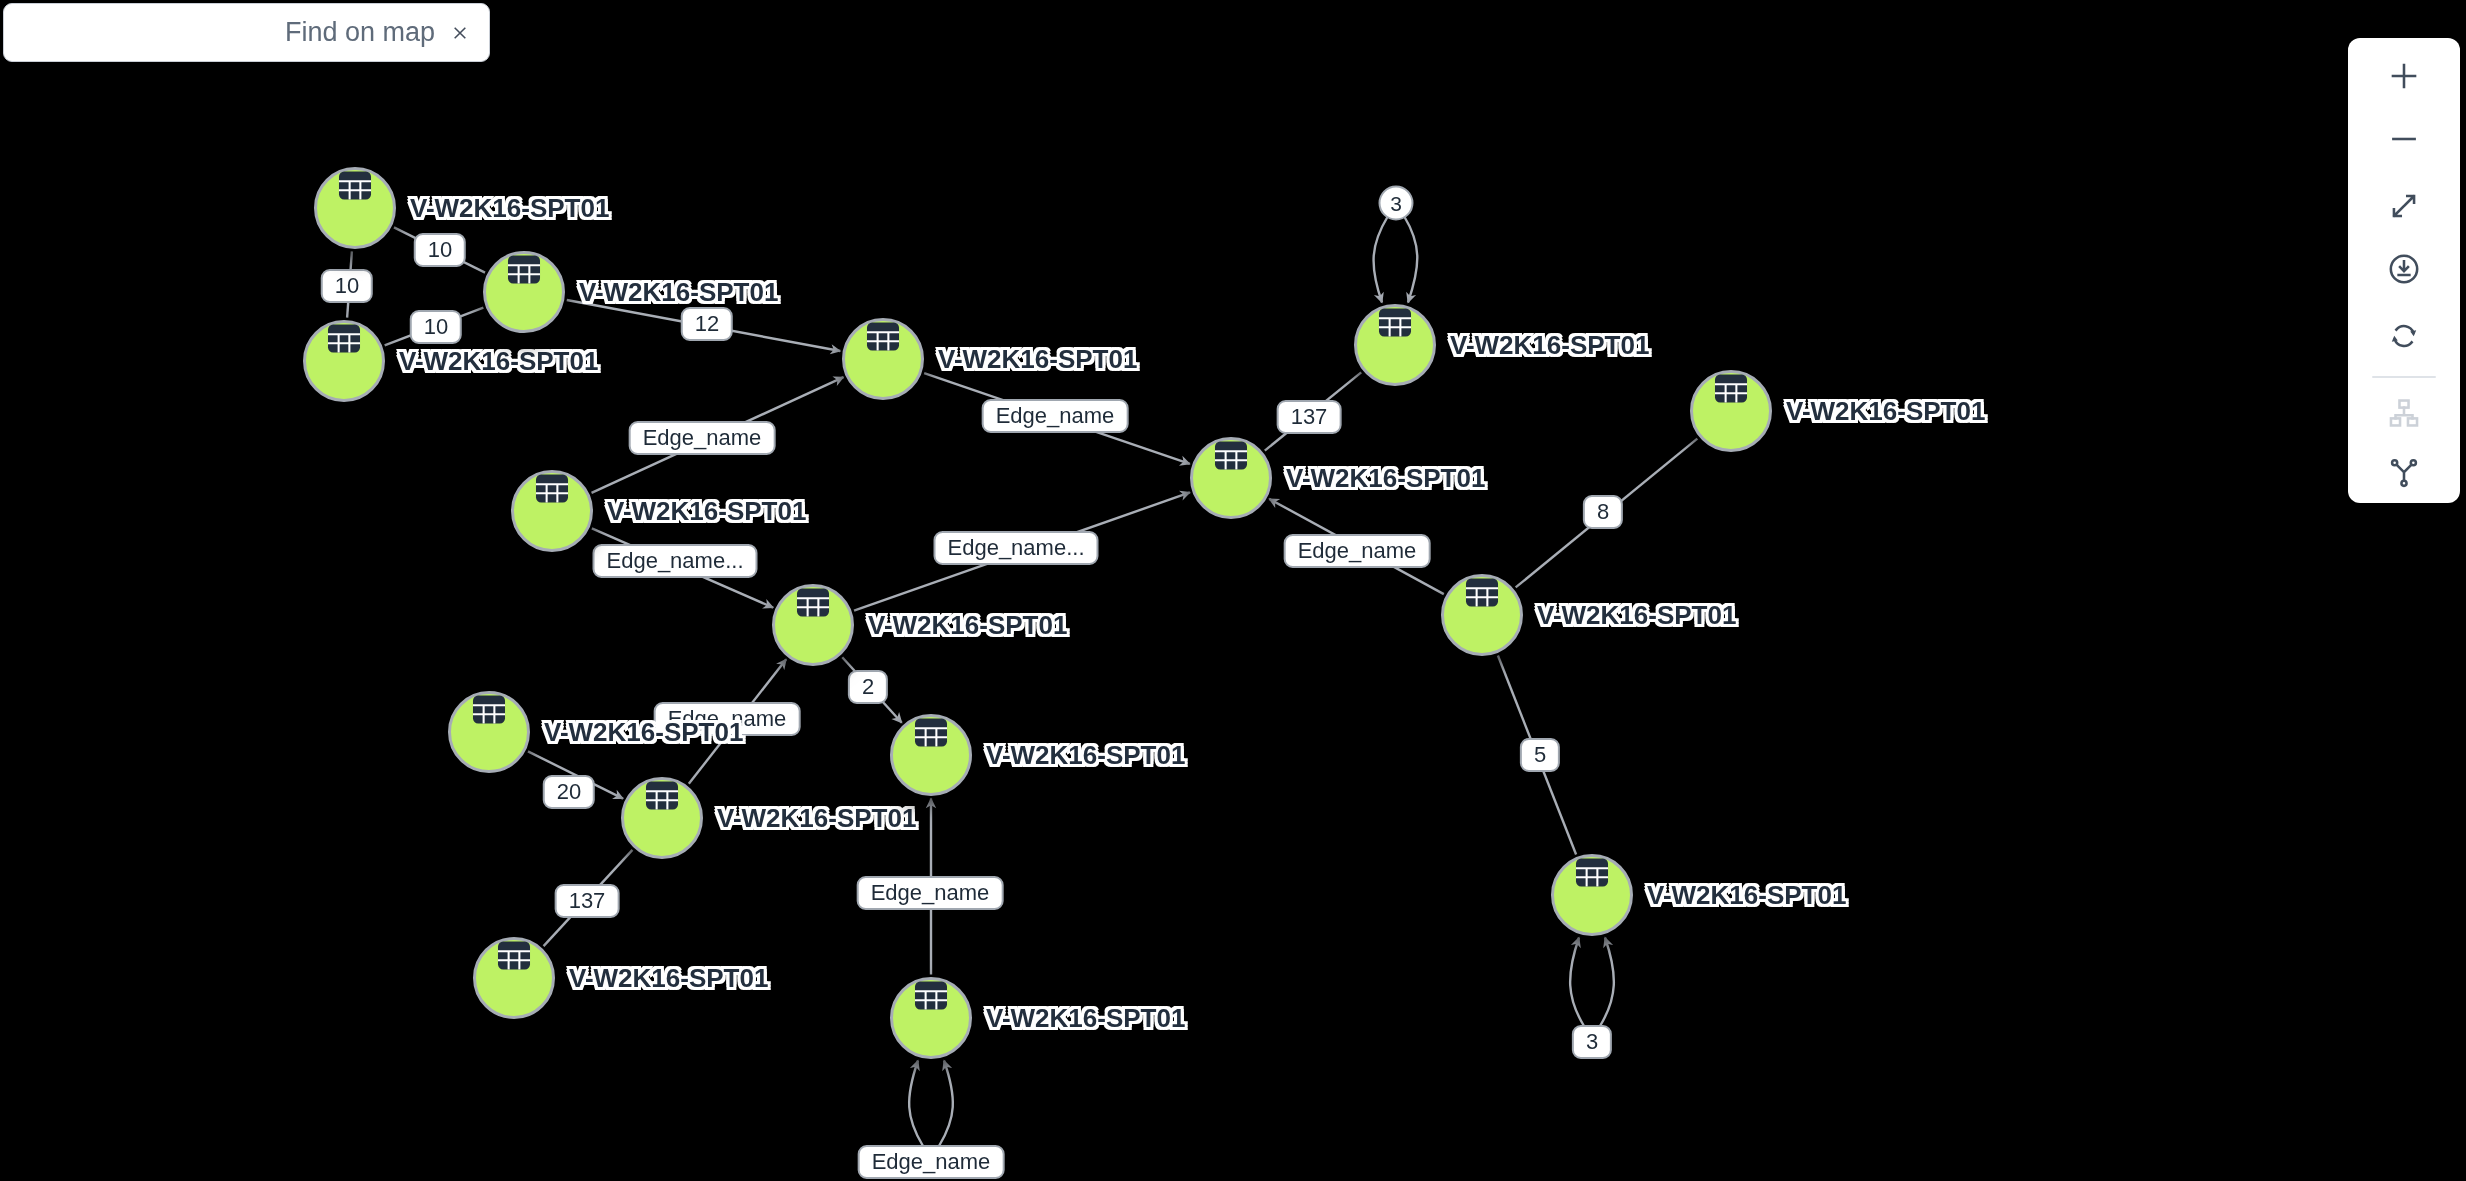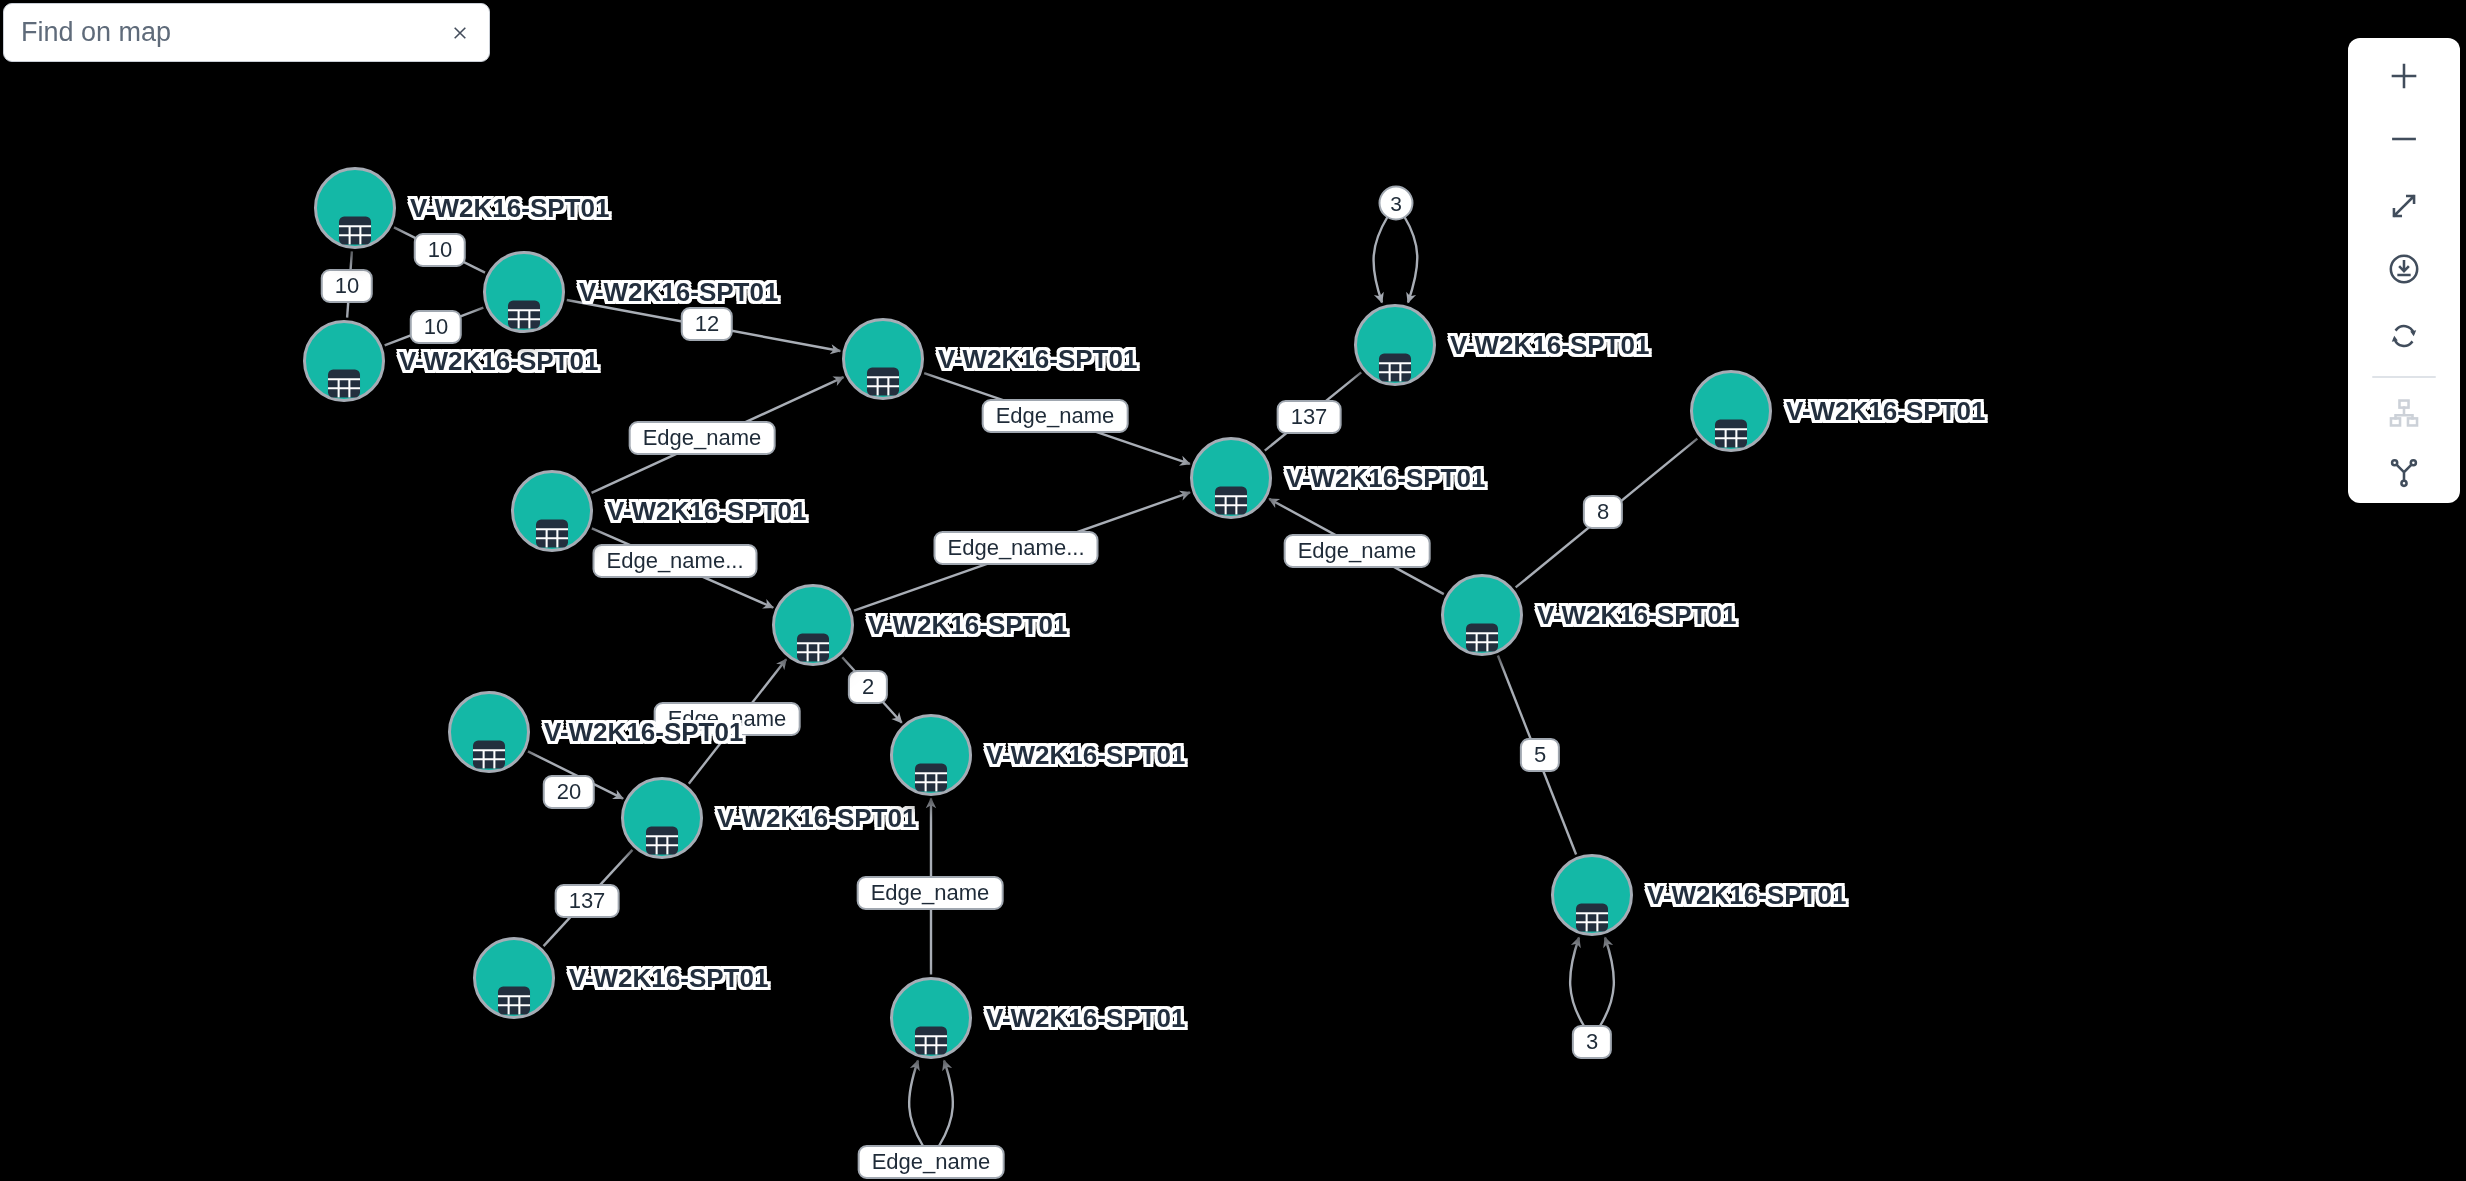--- a/index.html
+++ b/index.html
@@ -15,20 +15,21 @@
   .searchbox{
     position:absolute;left:3px;top:3px;width:485px;height:57px;
     background:#ffffff;border:1px solid #c9ced6;border-radius:9px;
     box-shadow:0 1px 5px rgba(0,0,0,.35);
     display:flex;align-items:center;z-index:20;
   }
   .searchbox input{
     flex:1;height:100%;border:none;outline:none;background:transparent;
     font-family:"Liberation Sans",sans-serif;font-size:27px;color:#414d5c;
     padding:0 54px 0 17px;
+    text-align:right;
   }
   .searchbox input::placeholder{color:#5f6b7a;opacity:1;}
   .search-close{
     position:absolute;right:12px;top:50%;transform:translateY(-50%);
     width:34px;height:34px;border:none;background:none;cursor:pointer;
     display:flex;align-items:center;justify-content:center;padding:0;
   }
 
   
   .toolbar{
@@ -56,23 +57,23 @@
     padding:1px 12px;font-size:22px;line-height:28px;color:#1f2b38;
     white-space:nowrap;z-index:2;
   }
   .edge-label.circle{
     width:31px;height:31px;padding:0;border-radius:50%;
     display:flex;align-items:center;justify-content:center;font-size:21px;
   }
 
   .node{
     position:absolute;width:82px;height:82px;border-radius:50%;
-    background:#14b8a6;border:3px solid #a6acb5;
+    background:#bef264;border:3px solid #a6acb5;
     box-shadow:0 8px 18px 3px rgba(0,0,0,.6);
-    display:flex;align-items:flex-end;justify-content:center;
+    display:flex;align-items:flex-start;justify-content:center;
     z-index:3;box-sizing:border-box;cursor:pointer;
   }
   .node-label{
     position:absolute;left:93px;top:50%;transform:translateY(-50%);
     font-size:26px;font-weight:700;color:#232f3e;white-space:nowrap;
     text-shadow:
       -3px -3px 0 #fff, 3px -3px 0 #fff, -3px 3px 0 #fff, 3px 3px 0 #fff,
       -3px 0 0 #fff, 3px 0 0 #fff, 0 -3px 0 #fff, 0 3px 0 #fff,
       -2px -2px 0 #fff, 2px -2px 0 #fff, -2px 2px 0 #fff, 2px 2px 0 #fff;
   }

